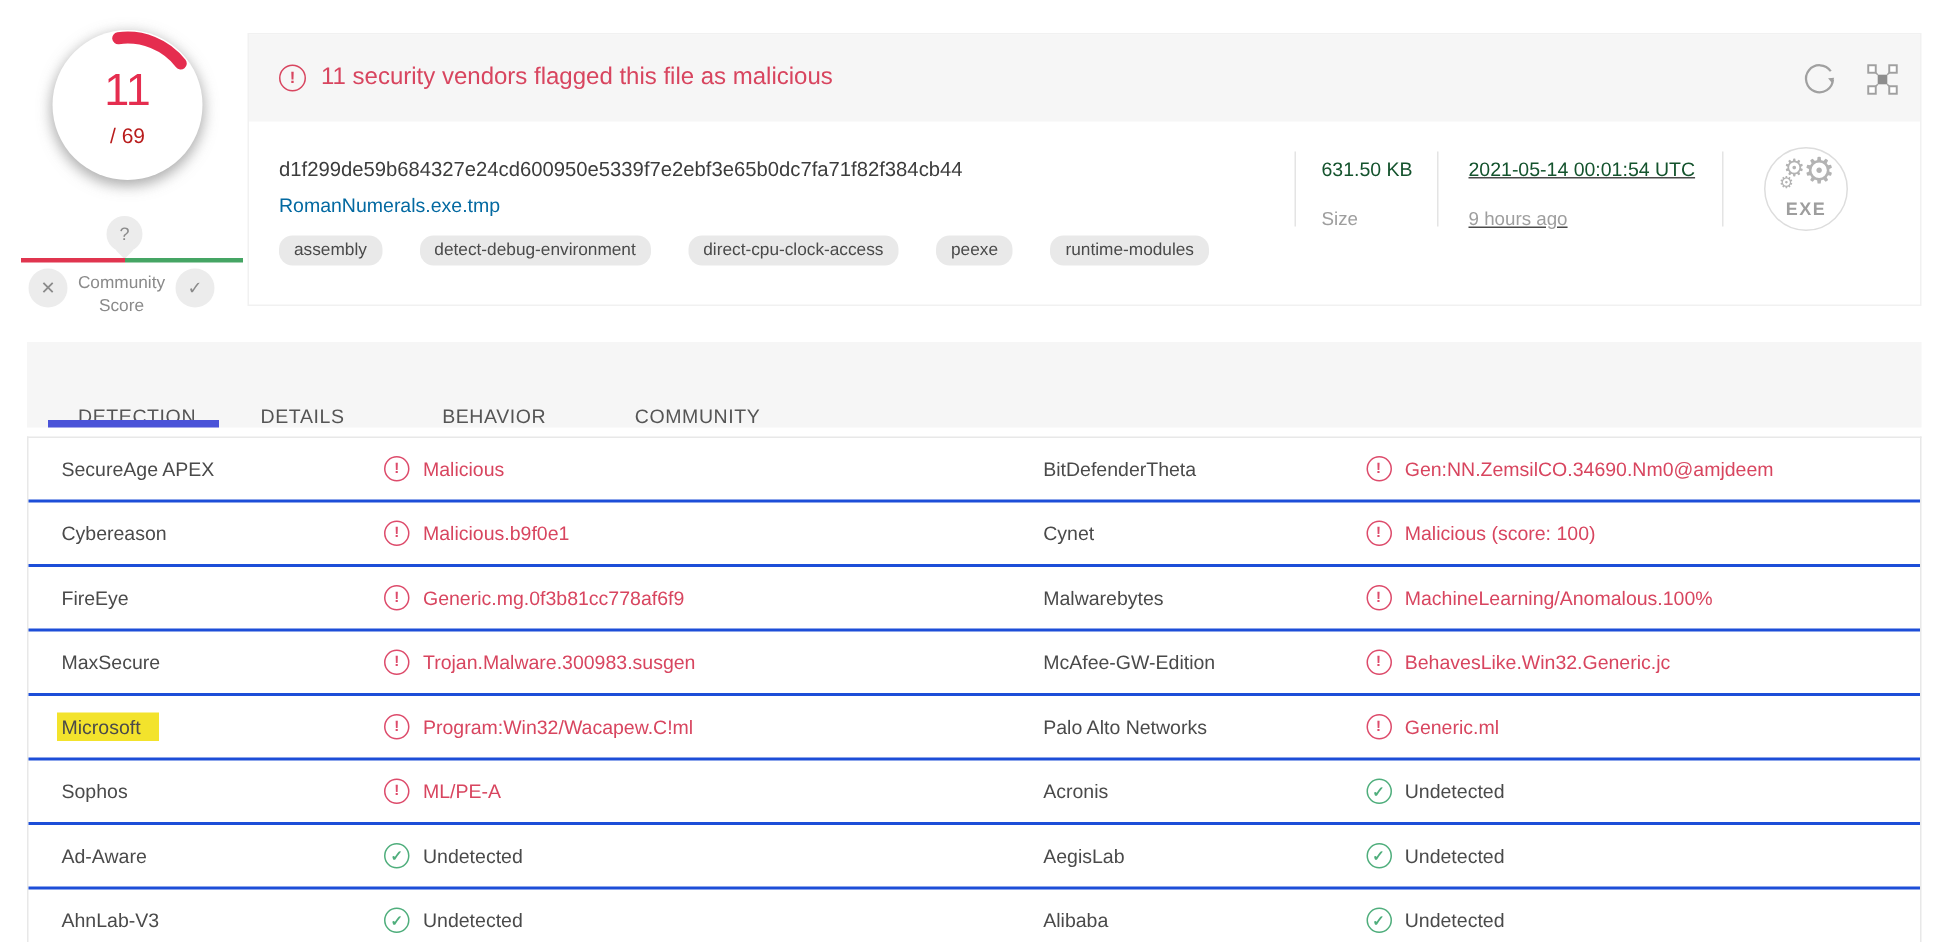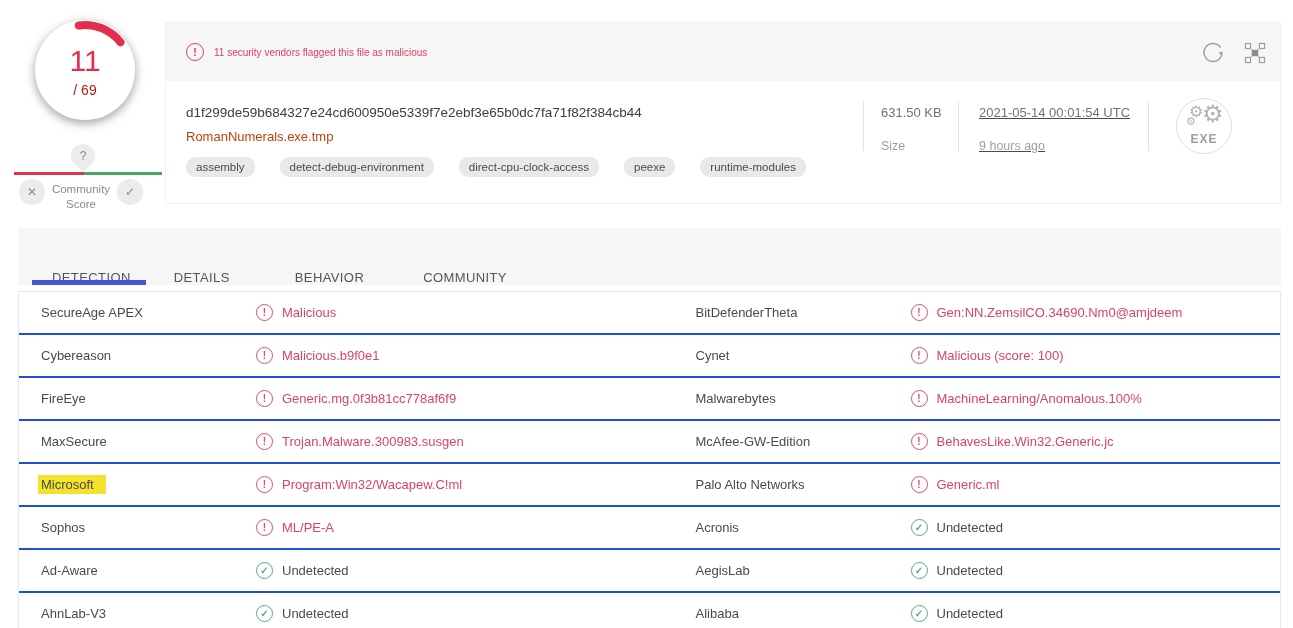--- a/index.html
+++ b/index.html
@@ -31,32 +31,32 @@
               font-size:11.5px; color:#8a8a8a; line-height:15px; }
 
   
   .hcard { position:absolute; left:165px; top:22px; width:1116px; height:182px;
            background:#fff; border:1px solid #f1f1f1; }
   .banner { position:absolute; left:0; top:0; width:100%; height:58px; background:#f6f6f6;
             display:flex; align-items:center; padding-left:20px; }
   .alert-circ { display:inline-flex; align-items:center; justify-content:center;
                 width:18px; height:18px; border-radius:50%; border:1.5px solid #d8455f;
                 color:#d8455f; font-size:11px; font-weight:bold; flex:0 0 auto; }
-  .banner-msg { margin-left:10px; color:#d8455f; font-size:10px; font-weight:500; }
+  .banner-msg { margin-left:10px; color:#d8455f; font-size:16px; font-weight:500; }
   .hico { position:absolute; top:18px; width:24px; height:24px; color:#a0a0a0; }
   .hico.re { left:1035px; }
   .hico.sim { left:1077px; }
 
   .hash { position:absolute; left:20px; top:82px; font-size:13.5px; color:#3c3c3c; }
-  .fname { position:absolute; left:20px; top:106px; font-size:13px; color:#c2410c; }
+  .fname { position:absolute; left:20px; top:106px; font-size:13px; color:#0369a1; }
   .tags { position:absolute; left:20px; top:134px; display:flex; gap:25px; }
   .tag { background:#e9e9e9; color:#4a4a4a; font-size:11.5px; padding:4px 10px; border-radius:9px; }
 
   .vdiv { position:absolute; top:78px; width:1px; height:50px; background:#e4e4e4; }
-  .meta-val { font-size:13px; color:#737373; }
+  .meta-val { font-size:13px; color:#14532d; }
   .meta-sub { font-size:12.5px; color:#9e9e9e; margin-top:19px; }
   .size-blk { position:absolute; left:715px; top:82px; }
   .date-blk { position:absolute; left:813px; top:82px;text-decoration:underline; }
 
   .exebadge { position:absolute; left:1010px; top:75px; width:56px; height:56px; border-radius:50%;
               border:1px solid #ddd; }
   .exebadge .g { position:absolute; color:#b3b3b3; }
   .g1 { left:12px; top:3px; font-size:16px; }
   .g2 { left:9px; top:16px; font-size:11px; }
   .g3 { left:25px; top:1px; font-size:24px; }

